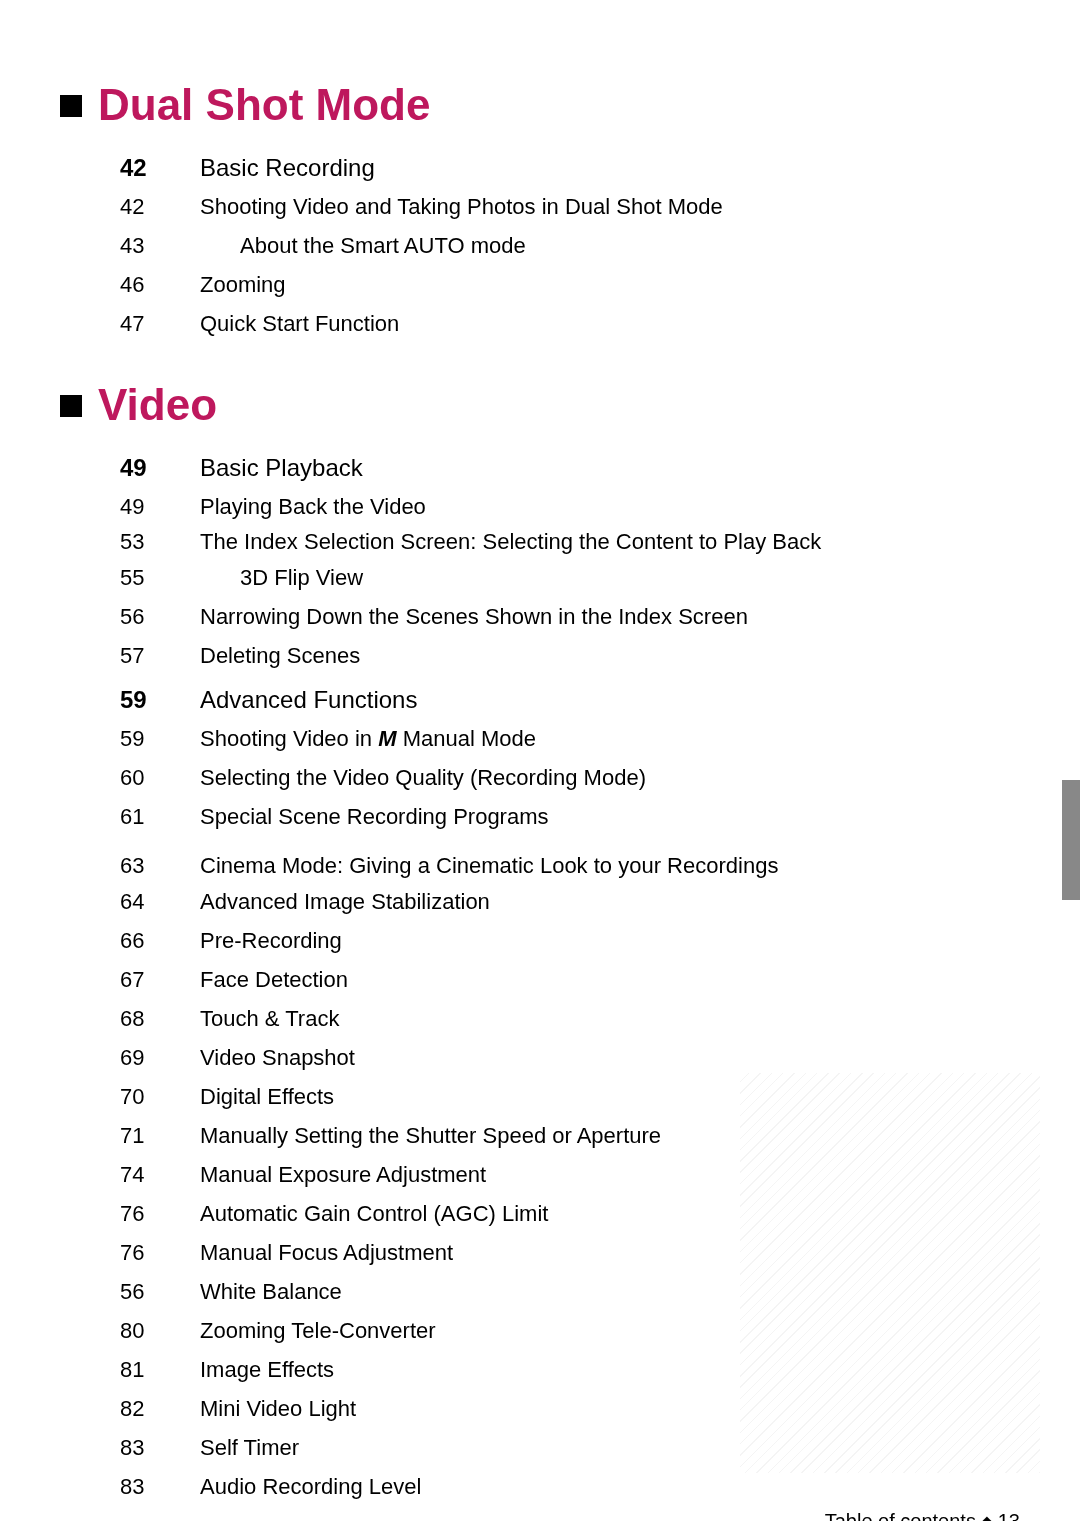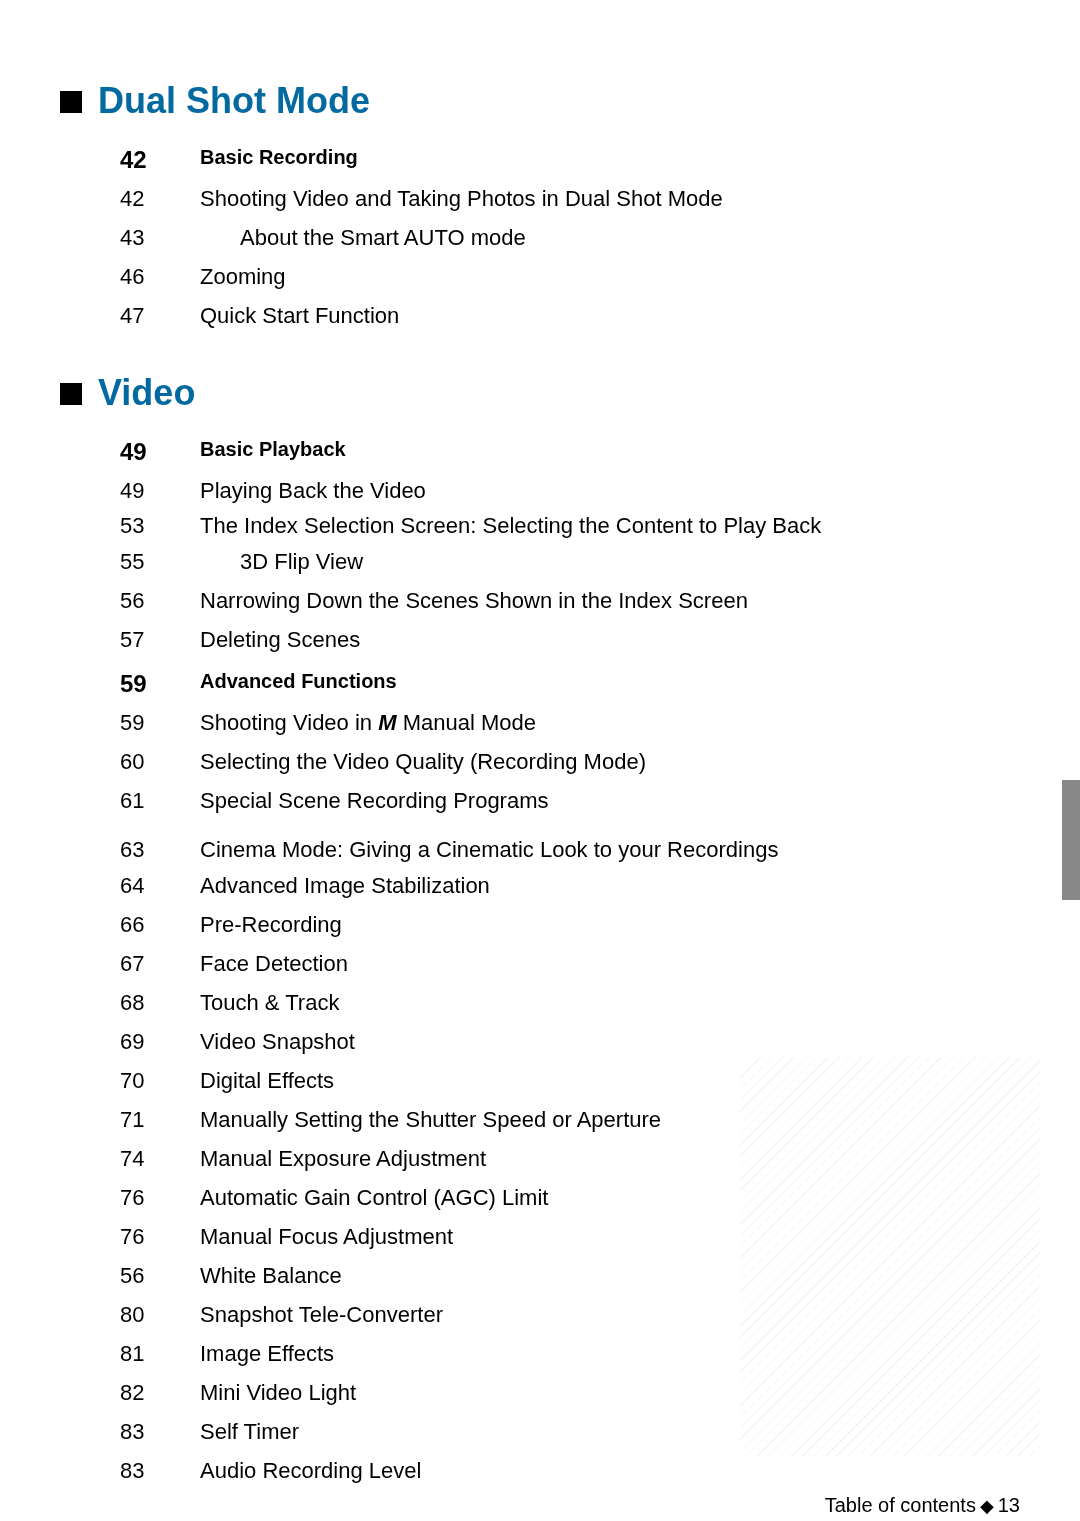--- a/index.html
+++ b/index.html
@@ -20,23 +20,23 @@
     .page {
       width: 1080px;
       min-height: 1521px;
       background: #ffffff;
       padding: 40px 60px 60px 60px;
       position: relative;
     }
 
     
     .section-title {
-      font-size: 36px;
+      font-size: 44px;
       font-weight: bold;
-      color: #0369a1;
+      color: #be185d;
       margin-bottom: 20px;
       margin-top: 40px;
       display: flex;
       align-items: center;
       gap: 16px;
     }
 
     .section-title .bullet {
       display: inline-block;
       width: 22px;
@@ -84,22 +84,22 @@
       font-size: 24px;
     }
 
     .toc-text {
       flex: 1;
       font-size: 22px;
       color: #000000;
     }
 
     .toc-text.header-text {
-      font-weight: bold;
-      font-size: 20px;
+      font-weight: normal;
+      font-size: 24px;
     }
 
     .toc-text .bold-m {
       font-weight: bold;
       font-style: italic;
     }
 
     
     .toc-row.indented .toc-text {
       padding-left: 40px;
@@ -280,21 +280,21 @@
     <div class="toc-row">
       <span class="toc-number">76</span>
       <span class="toc-text">Manual Focus Adjustment</span>
     </div>
     <div class="toc-row">
       <span class="toc-number">56</span>
       <span class="toc-text">White Balance</span>
     </div>
     <div class="toc-row">
       <span class="toc-number">80</span>
-      <span class="toc-text">Snapshot Tele-Converter</span>
+      <span class="toc-text">Zooming Tele-Converter</span>
     </div>
     <div class="toc-row">
       <span class="toc-number">81</span>
       <span class="toc-text">Image Effects</span>
     </div>
     <div class="toc-row">
       <span class="toc-number">82</span>
       <span class="toc-text">Mini Video Light</span>
     </div>
     <div class="toc-row">

